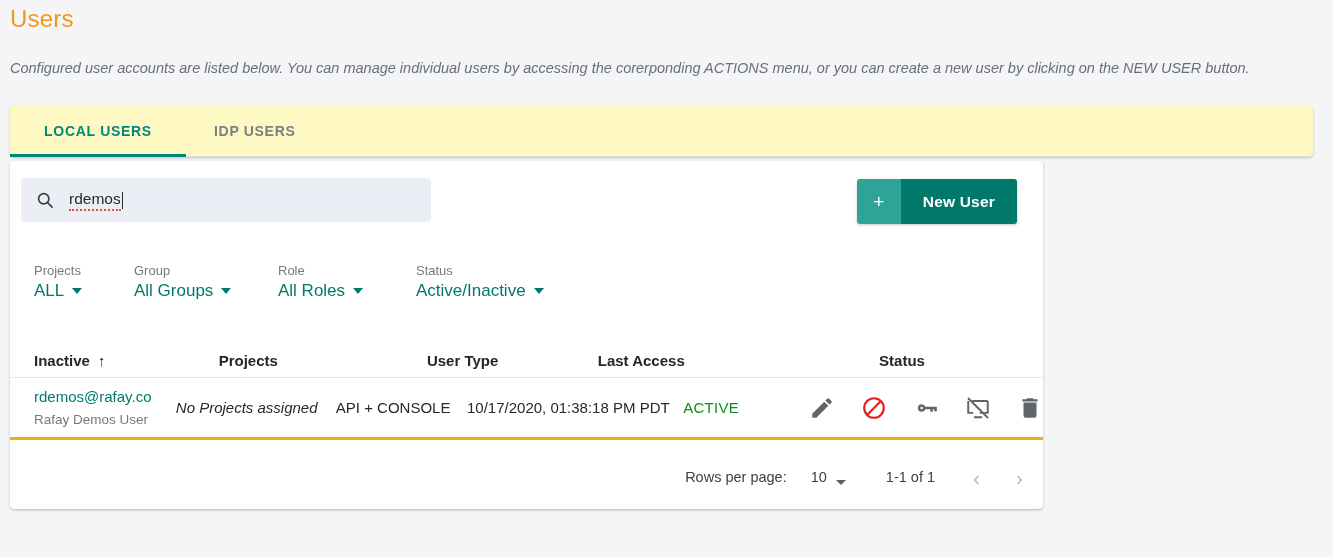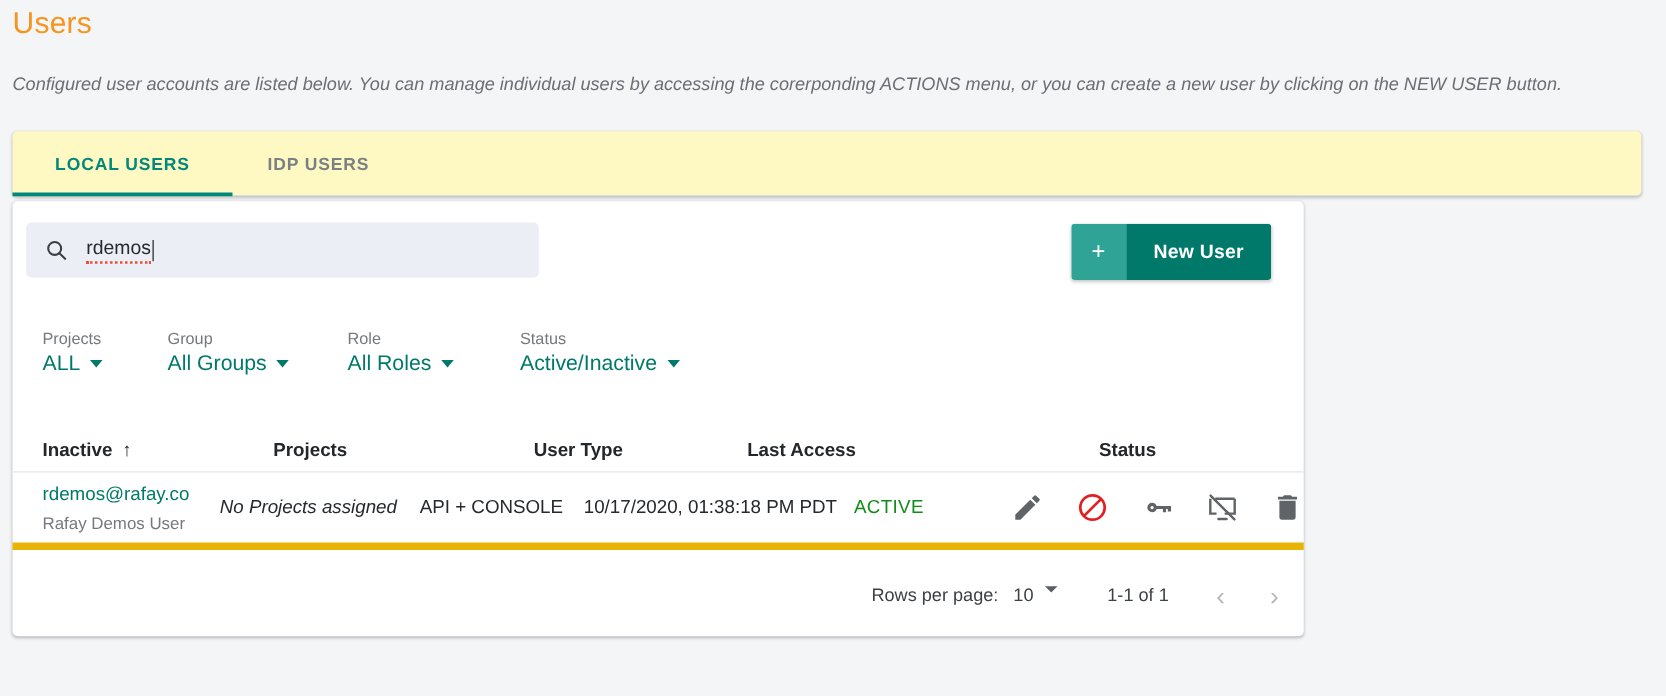--- a/index.html
+++ b/index.html
@@ -113,21 +113,21 @@
 
   
   .tbl { position: absolute; left: 0; right: 0; top: 183px; }
   .tbl-head {
     display: flex; align-items: center; height: 34px;
     border-bottom: 1px solid #e4e6e8; padding: 0 0 0 24px;
     font-size: 15px; font-weight: bold; color: #23272b;
   }
   .tbl-row {
     display: flex; align-items: center; height: 62px;
-    border-bottom: 6px solid #eab308; padding: 0 0 0 24px;
+    border-bottom: 3px solid #eab308; padding: 0 0 0 24px;
   }
   .c-user   { width: 187px; }
   .c-proj   { width: 211px; }
   .c-type   { width: 173px; }
   .c-last   { width: 285px; }
   .c-status { width: 166px; }
   .c-acts   { flex: 1; }
 
   .sort-arrow { display: inline-block; margin-left: 8px; font-size: 15px; color: #23272b; }
 
@@ -142,21 +142,21 @@
   .act { width: 26px; height: 26px; color: #606469; cursor: pointer; display:block; }
   .act.block { color: #e32020; }
 
   
   .pager {
     position: absolute; right: 20px; bottom: 12px;
     display: flex; align-items: center; height: 40px;
     font-size: 14.5px; color: #3c4145;
   }
   .rpp-label { color: #3c4145; }
-  .rpp-val { margin-left: 12px; display: flex; align-items: flex-start; cursor: pointer; }
+  .rpp-val { margin-left: 24px; display: flex; align-items: flex-end; cursor: pointer; }
   .caret-down-gray {
     display: inline-block; margin-left: 9px;
     width: 0; height: 0;
     border-left: 5px solid transparent;
     border-right: 5px solid transparent;
     border-top: 5.5px solid #5a5f64;
   }
   .range { margin-left: 40px; }
   .chev {
     margin-left: 38px; color: #b6b9bc; cursor: pointer;

